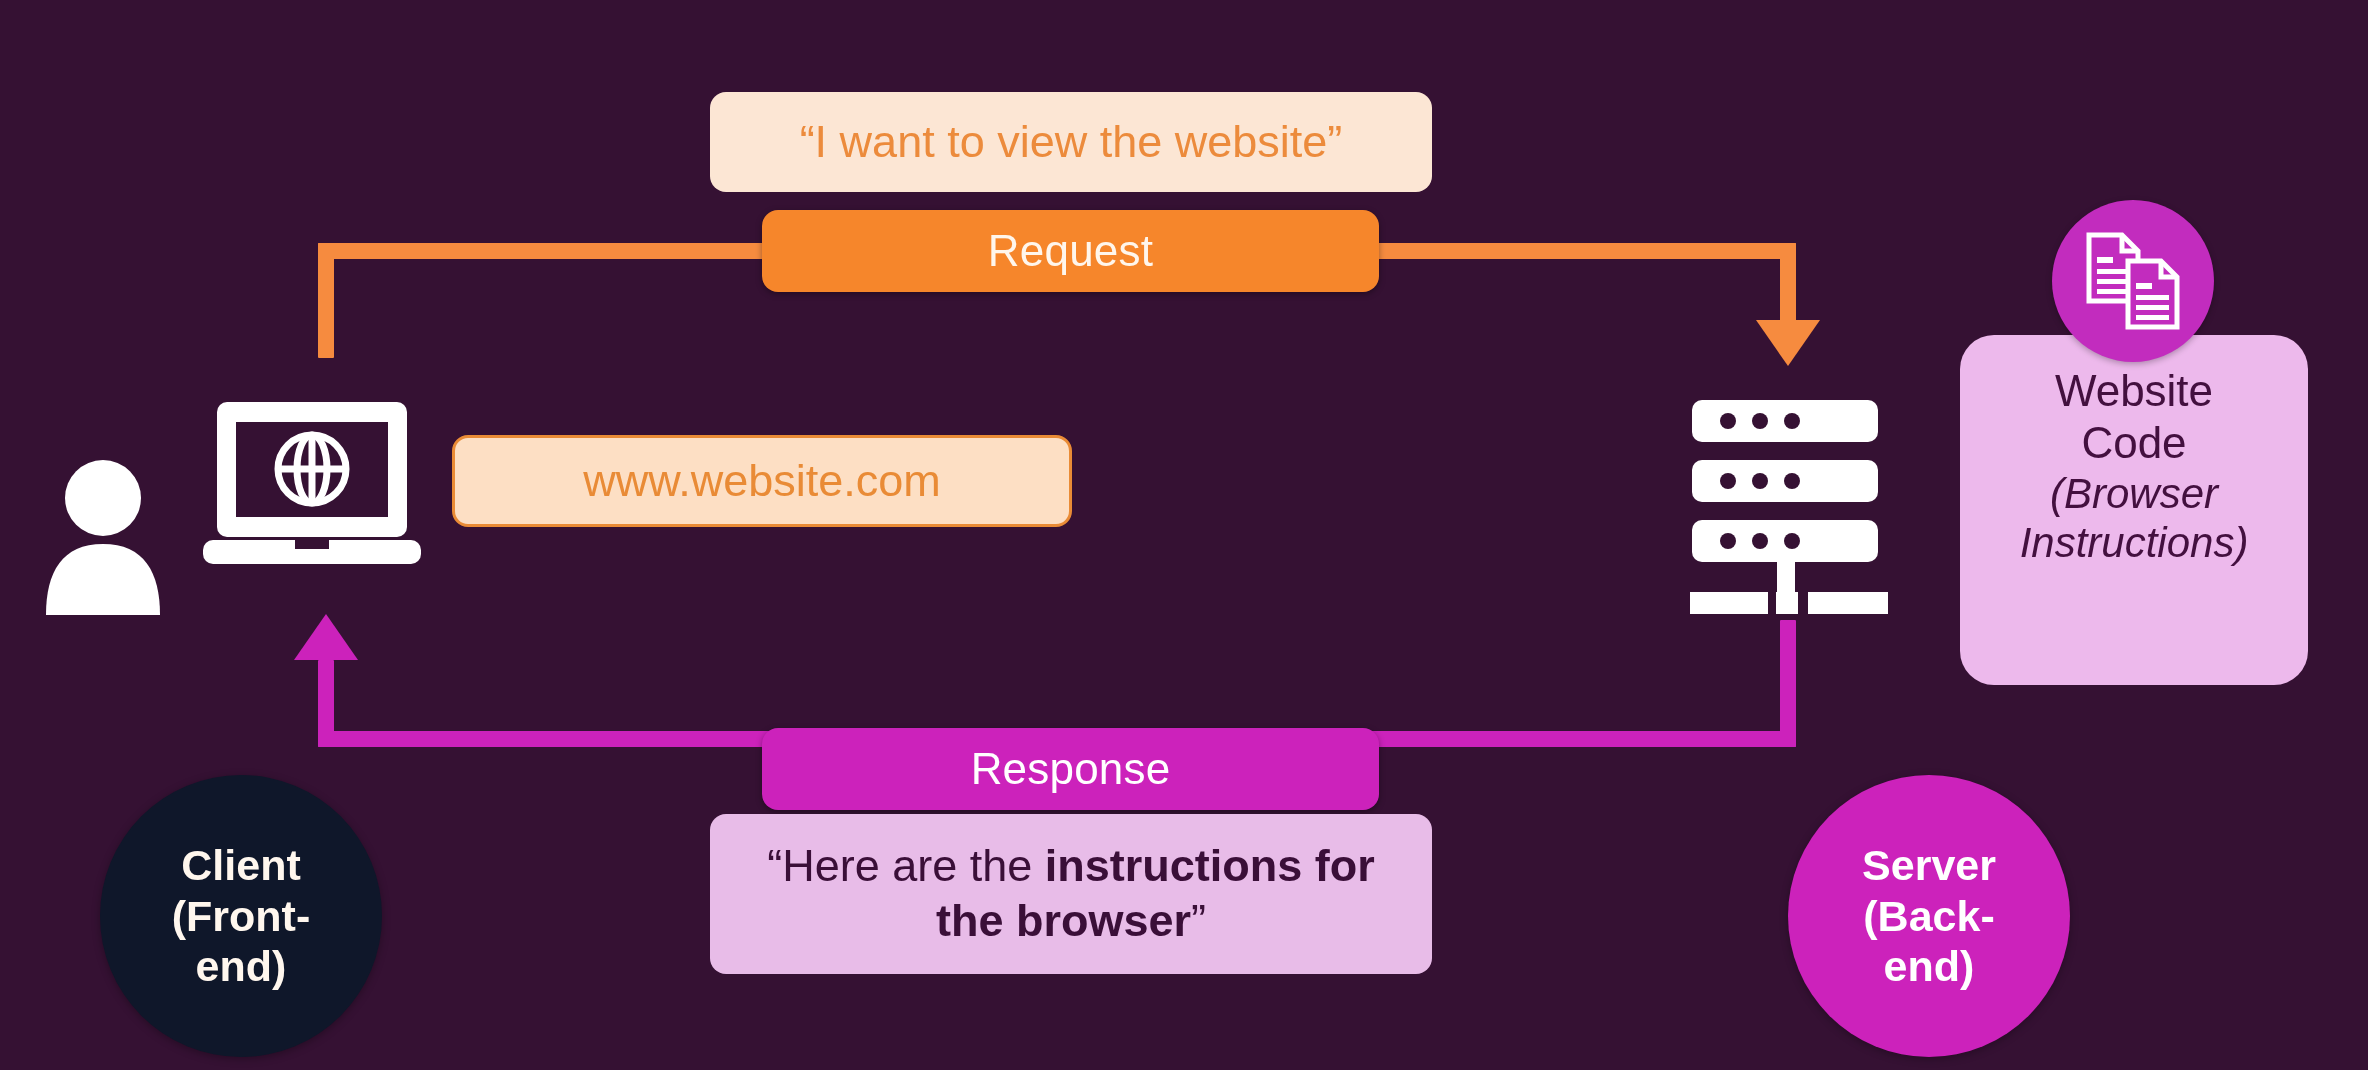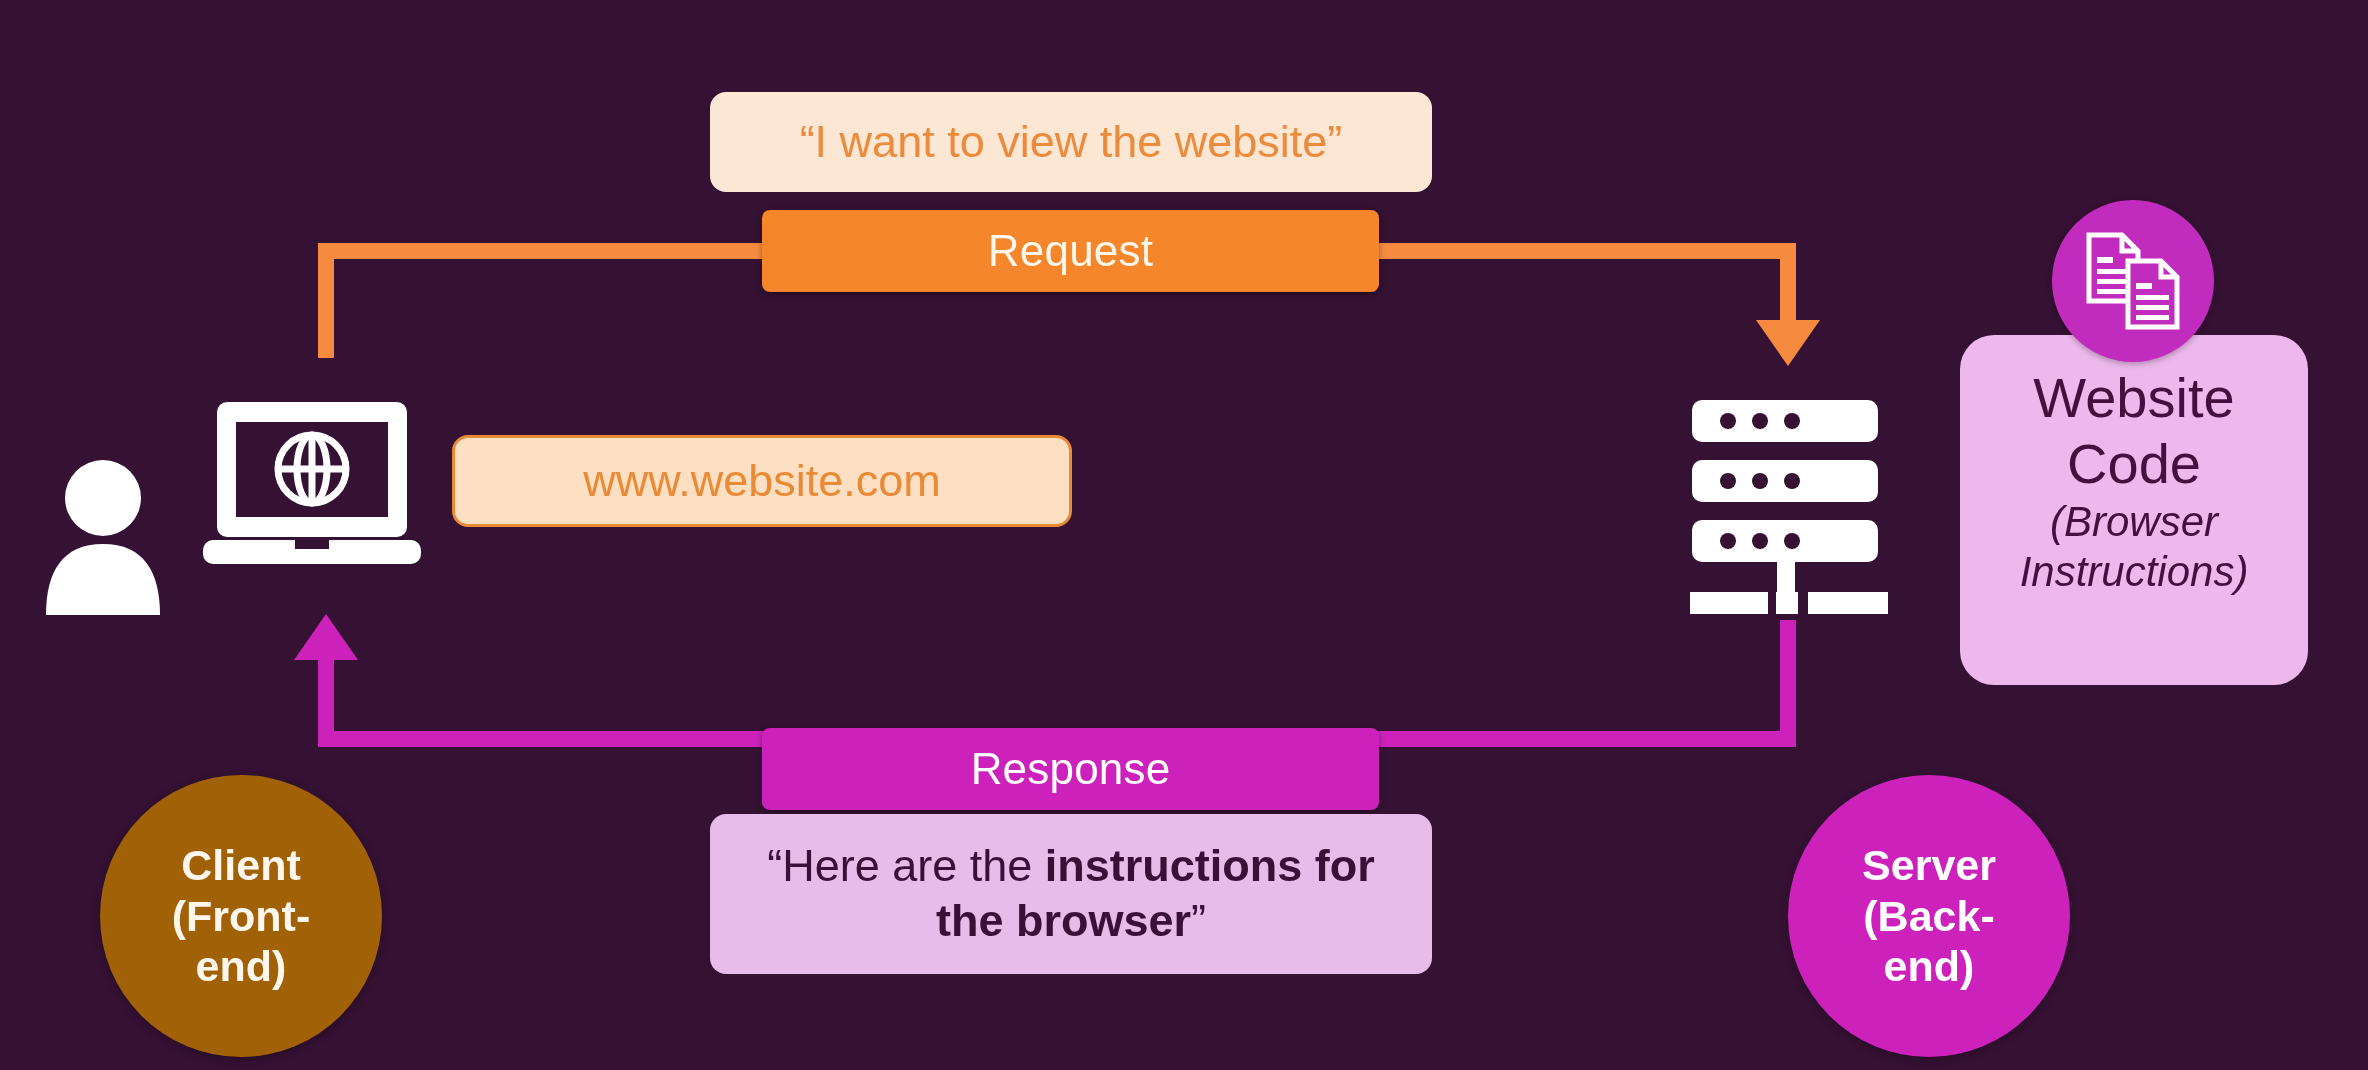--- a/index.html
+++ b/index.html
@@ -35,21 +35,21 @@
     border-right: 32px solid transparent;
     border-bottom: 46px solid #CC22BB;
   }
 
   
   .label-bar {
     position: absolute;
     display: flex;
     align-items: center;
     justify-content: center;
-    border-radius: 8px;
+    border-radius: 16px;
     color: #FFF6EC;
     font-size: 44px;
     letter-spacing: 0.2px;
     box-shadow: 0 2px 6px rgba(0,0,0,0.35);
   }
   .label-request { background: #F6862B; }
   .label-response { background: #CC22BB; color: #FFFFFF; margin-top: 28px; }
 
   
   .quote-box {
@@ -97,37 +97,37 @@
     align-items: center;
     justify-content: center;
     text-align: center;
     font-size: 43px;
     font-weight: 700;
     line-height: 1.18;
     color: #FFF7EE;
     white-space: pre-line;
     box-shadow: 0 2px 8px rgba(0,0,0,0.3);
   }
-  .role-client { background: #a16207; }
+  .role-client { background: #0f172a; }
   .role-server { background: #CC22BB; color: #FFFFFF; }
 
   
   .code-card {
     position: absolute;
     background: #EDB9EC;
     border-radius: 34px;
     box-sizing: border-box;
     display: flex;
     flex-direction: column;
     align-items: center;
     padding-top: 30px;
     color: #43103F;
   }
   .code-card .title {
-    font-size: 56px;
+    font-size: 44px;
     line-height: 1.18;
     text-align: center;
     white-space: pre-line;
   }
   .code-card .subtitle {
     font-size: 42px;
     line-height: 1.18;
     text-align: center;
     font-style: italic;
     white-space: pre-line;

